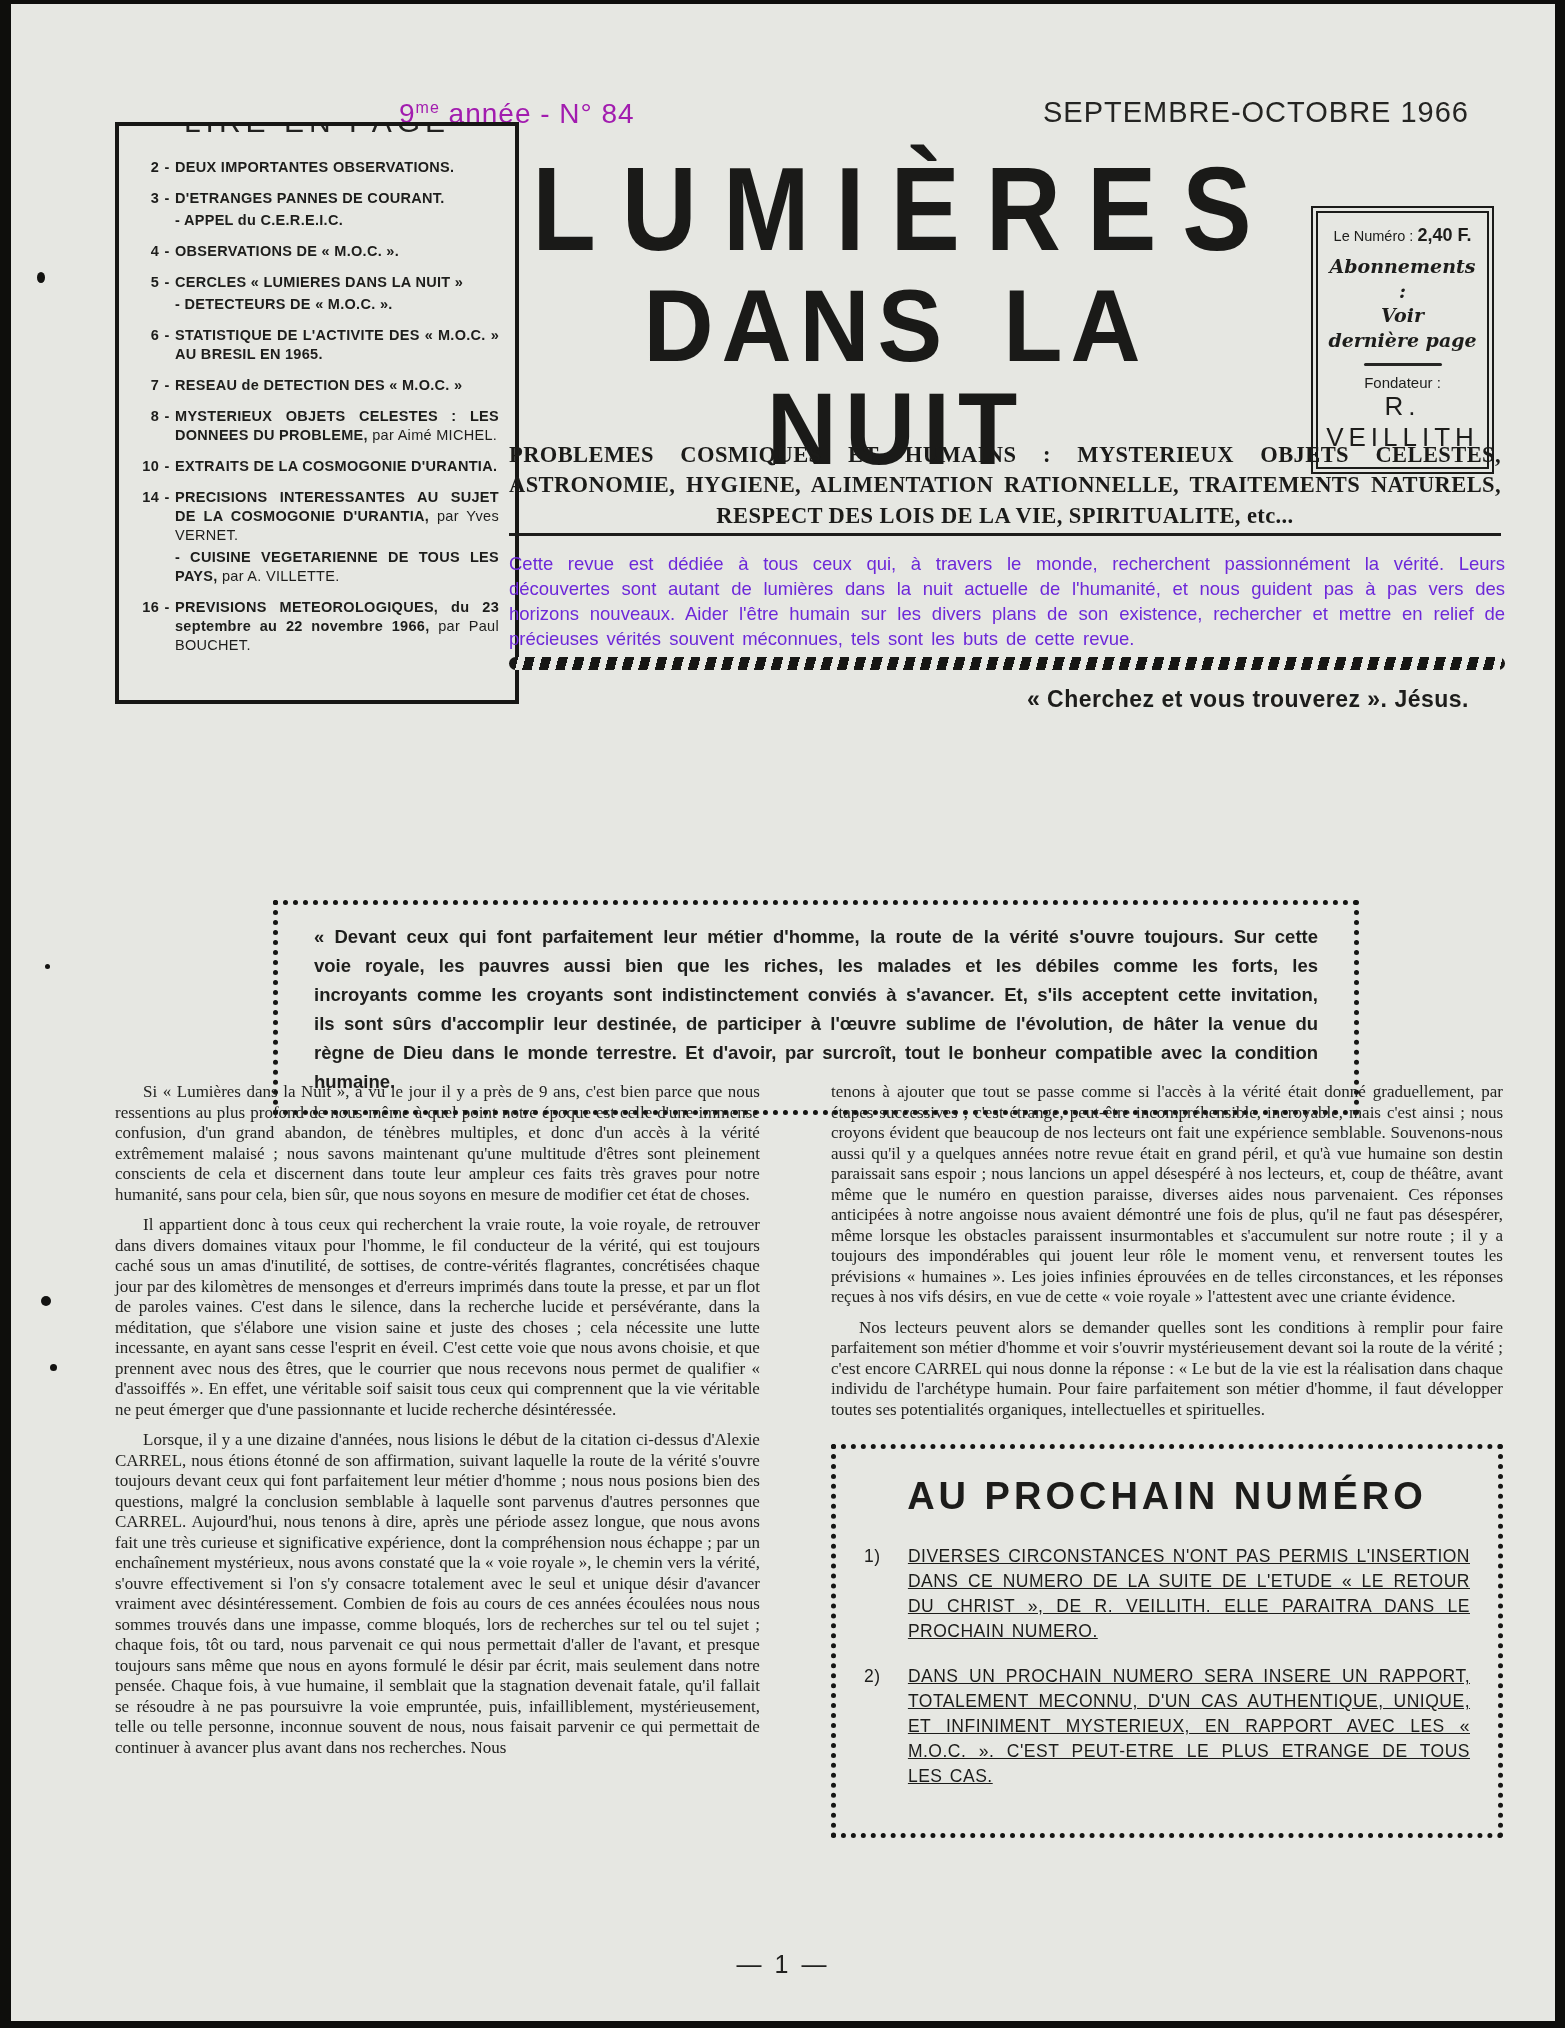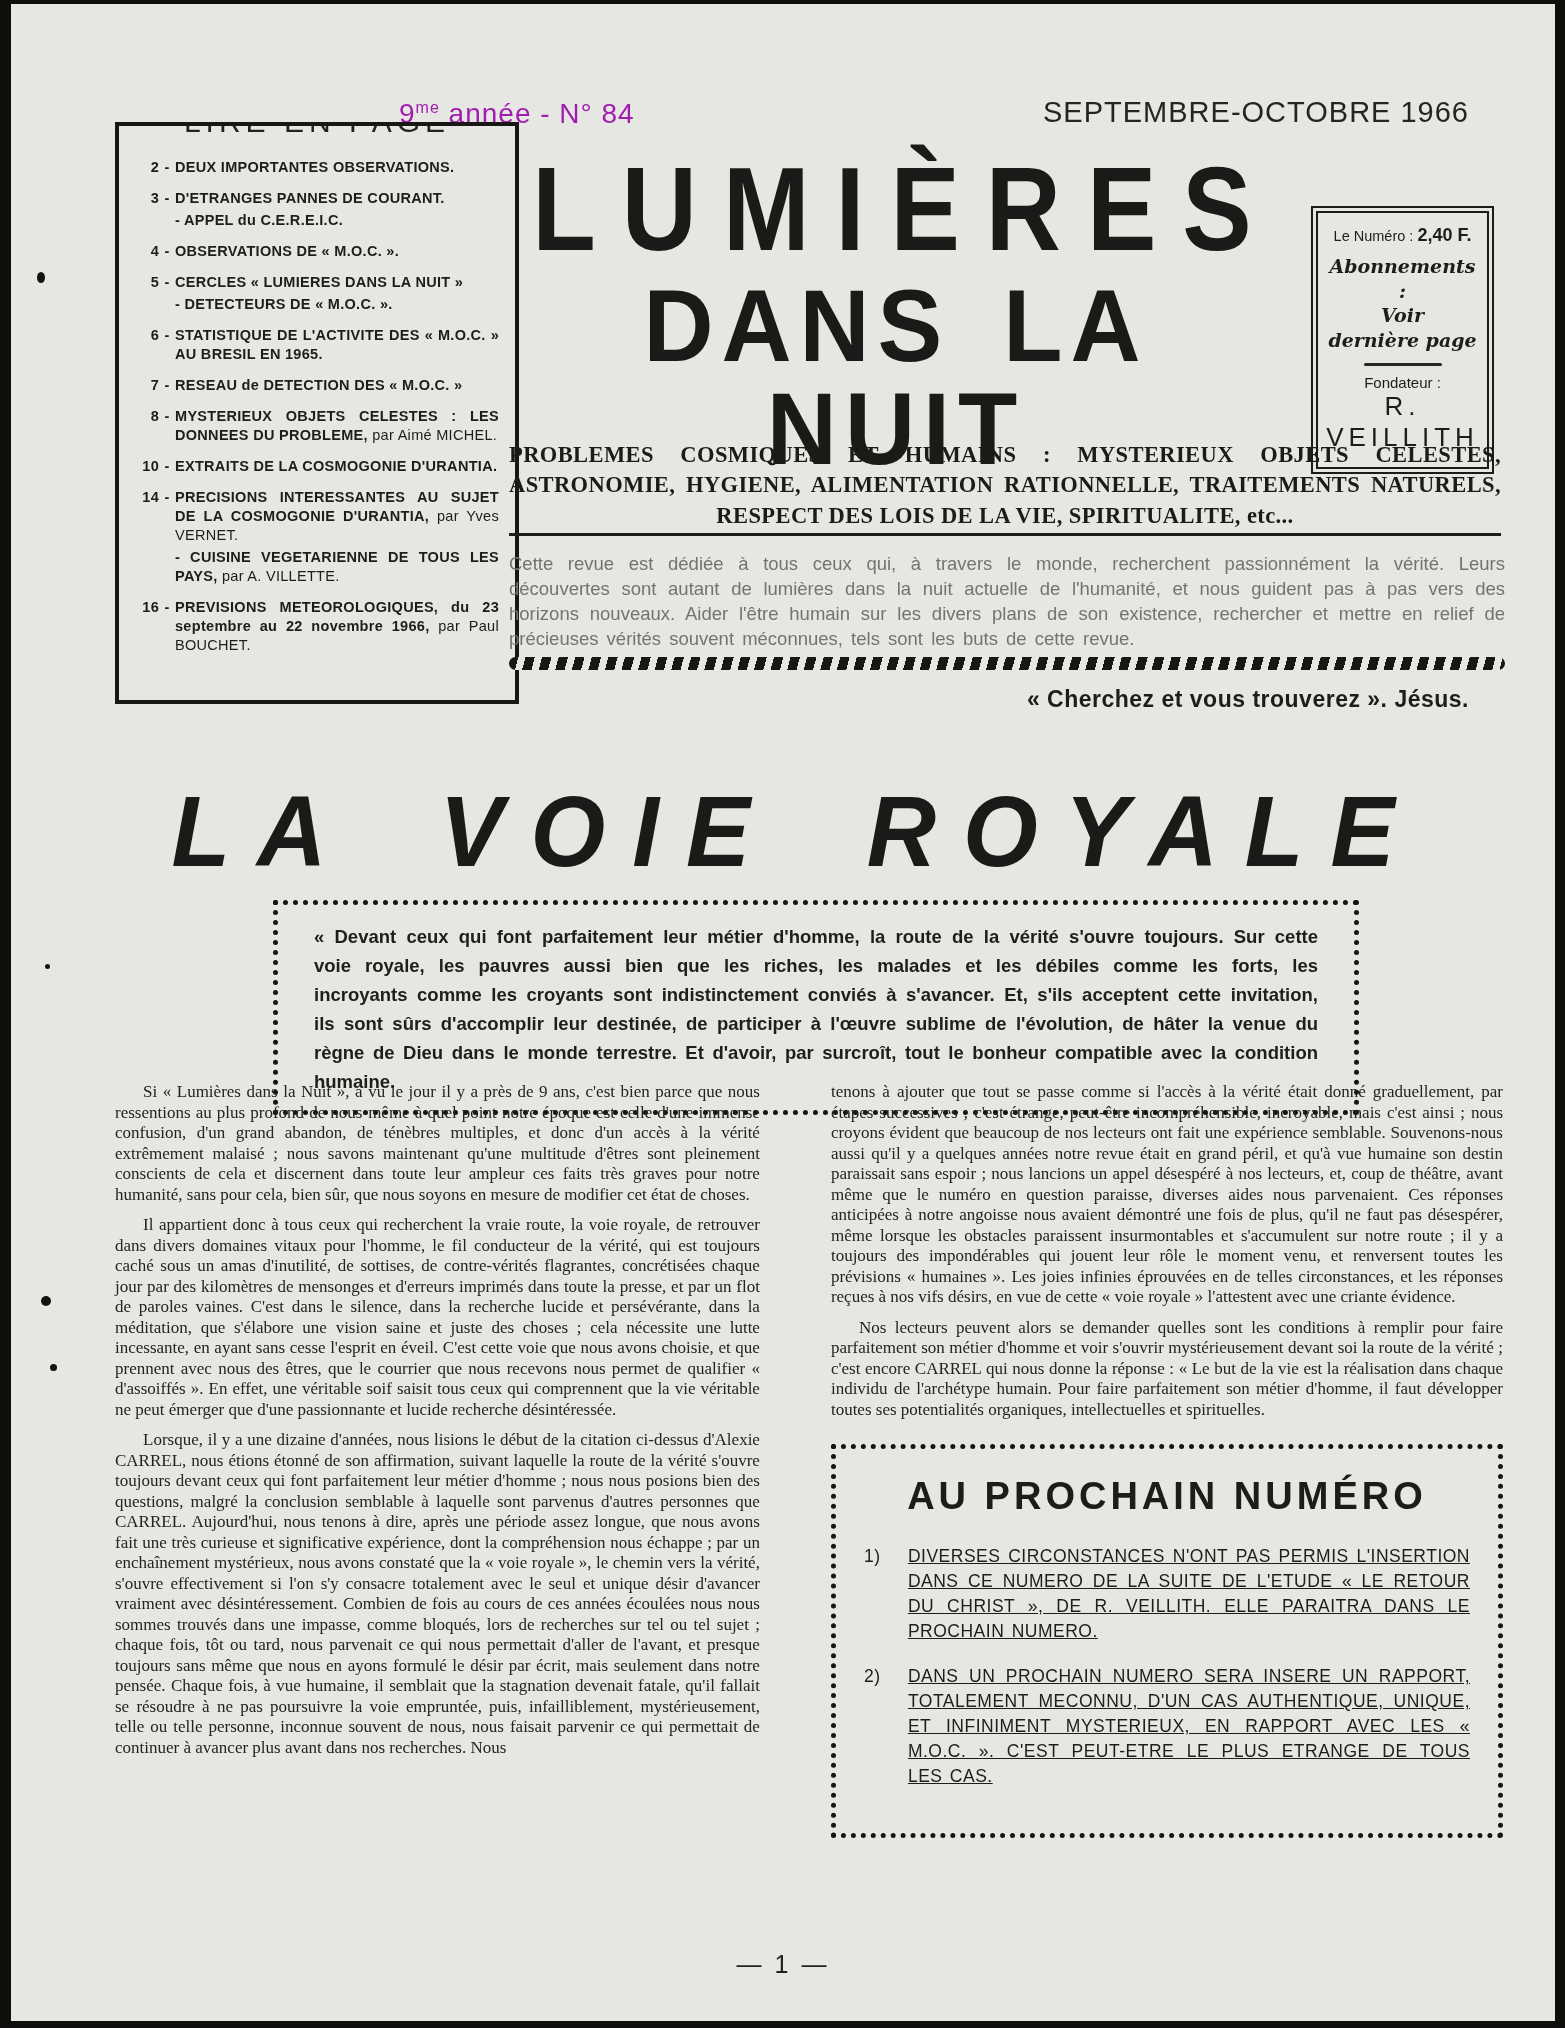--- a/index.html
+++ b/index.html
@@ -58,21 +58,21 @@
 
   
   .subtitle {
     position:absolute; left:498px; top:436px; width:992px;
     font-family:"Liberation Serif", serif; font-weight:700; font-size:22.5px; line-height:1.35;
     text-align:justify; text-align-last:center; letter-spacing:0.4px; color:#1b1b19;
   }
   .head-rule { position:absolute; left:498px; top:529px; width:992px; height:3px; background:#1d1d1b; }
   .intro {
     position:absolute; left:498px; top:547px; width:996px;
-    font-size:18.5px; line-height:25px; text-align:justify; word-spacing:3px; color:#737373;
+    font-size:18.5px; line-height:25px; text-align:justify; word-spacing:3px; color:#6d28d9;
   }
   .rope {
     position:absolute; left:498px; top:653px; width:996px; height:13px; border-radius:7px;
     background:repeating-linear-gradient(105deg, #171715 0 9px, #e6e7e2 9px 16px);
   }
   .motto { position:absolute; right:86px; top:682px; font-weight:700; font-size:23px; letter-spacing:0.5px; }
 
   
   .headline {
     position:absolute; left:0; width:100%; top:770px; text-align:center;
@@ -191,21 +191,20 @@
     <div class="founder-label">Fondateur :</div>
     <div class="founder-name">R. VEILLITH</div>
   </div>
 
   <div class="subtitle">PROBLEMES COSMIQUES ET HUMAINS : MYSTERIEUX OBJETS CELESTES, ASTRONOMIE, HYGIENE, ALIMENTATION RATIONNELLE, TRAITEMENTS NATURELS, RESPECT DES LOIS DE LA VIE, SPIRITUALITE, etc...</div>
   <div class="head-rule"></div>
   <div class="intro">Cette revue est dédiée à tous ceux qui, à travers le monde, recherchent passionnément la vérité. Leurs découvertes sont autant de lumières dans la nuit actuelle de l'humanité, et nous guident pas à pas vers des horizons nouveaux. Aider l'être humain sur les divers plans de son existence, rechercher et mettre en relief de précieuses vérités souvent méconnues, tels sont les buts de cette revue.</div>
   <div class="rope"></div>
   <div class="motto">« Cherchez et vous trouverez ». Jésus.</div>
 
-  <div class="headline"><span>LA VOIE ROYALE</span></div>
 
   <div class="quote-box">
     <div class="quote-text">« Devant ceux qui font parfaitement leur métier d'homme, la route de la vérité s'ouvre toujours. Sur cette voie royale, les pauvres aussi bien que les riches, les malades et les débiles comme les forts, les incroyants comme les croyants sont indistinctement conviés à s'avancer. Et, s'ils acceptent cette invitation, ils sont sûrs d'accomplir leur destinée, de participer à l'œuvre sublime de l'évolution, de hâter la venue du règne de Dieu dans le monde terrestre. Et d'avoir, par surcroît, tout le bonheur compatible avec la condition humaine.</div>
   </div>
 
   <div class="columns">
     <div class="col col-left">
       <p>Si « Lumières dans la Nuit », a vu le jour il y a près de 9 ans, c'est bien parce que nous ressentions au plus profond de nous-même à quel point notre époque est celle d'une immense confusion, d'un grand abandon, de ténèbres multiples, et donc d'un accès à la vérité extrêmement malaisé ; nous savons maintenant qu'une multitude d'êtres sont pleinement conscients de cela et discernent dans toute leur ampleur ces faits très graves pour notre humanité, sans pour cela, bien sûr, que nous soyons en mesure de modifier cet état de choses.</p>
       <p>Il appartient donc à tous ceux qui recherchent la vraie route, la voie royale, de retrouver dans divers domaines vitaux pour l'homme, le fil conducteur de la vérité, qui est toujours caché sous un amas d'inutilité, de sottises, de contre-vérités flagrantes, concrétisées chaque jour par des kilomètres de mensonges et d'erreurs imprimés dans toute la presse, et par un flot de paroles vaines. C'est dans le silence, dans la recherche lucide et persévérante, dans la méditation, que s'élabore une vision saine et juste des choses ; cela nécessite une lutte incessante, en ayant sans cesse l'esprit en éveil. C'est cette voie que nous avons choisie, et que prennent avec nous des êtres, que le courrier que nous recevons nous permet de qualifier « d'assoiffés ». En effet, une véritable soif saisit tous ceux qui comprennent que la vie véritable ne peut émerger que d'une passionnante et lucide recherche désintéressée.</p>
       <p>Lorsque, il y a une dizaine d'années, nous lisions le début de la citation ci-dessus d'Alexie CARREL, nous étions étonné de son affirmation, suivant laquelle la route de la vérité s'ouvre toujours devant ceux qui font parfaitement leur métier d'homme ; nous nous posions bien des questions, malgré la conclusion semblable à laquelle sont parvenus d'autres personnes que CARREL. Aujourd'hui, nous tenons à dire, après une période assez longue, que nous avons fait une très curieuse et significative expérience, dont la compréhension nous échappe ; par un enchaînement mystérieux, nous avons constaté que la « voie royale », le chemin vers la vérité, s'ouvre effectivement si l'on s'y consacre totalement avec le seul et unique désir d'avancer vraiment avec désintéressement. Combien de fois au cours de ces années écoulées nous nous sommes trouvés dans une impasse, comme bloqués, lors de recherches sur tel ou tel sujet ; chaque fois, tôt ou tard, nous parvenait ce qui nous permettait d'aller de l'avant, et presque toujours sans même que nous en ayons formulé le désir par écrit, mais seulement dans notre pensée. Chaque fois, à vue humaine, il semblait que la stagnation devenait fatale, qu'il fallait se résoudre à ne pas poursuivre la voie empruntée, puis, infailliblement, mystérieusement, telle ou telle personne, inconnue souvent de nous, nous faisait parvenir ce qui permettait de continuer à avancer plus avant dans nos recherches. Nous</p>

